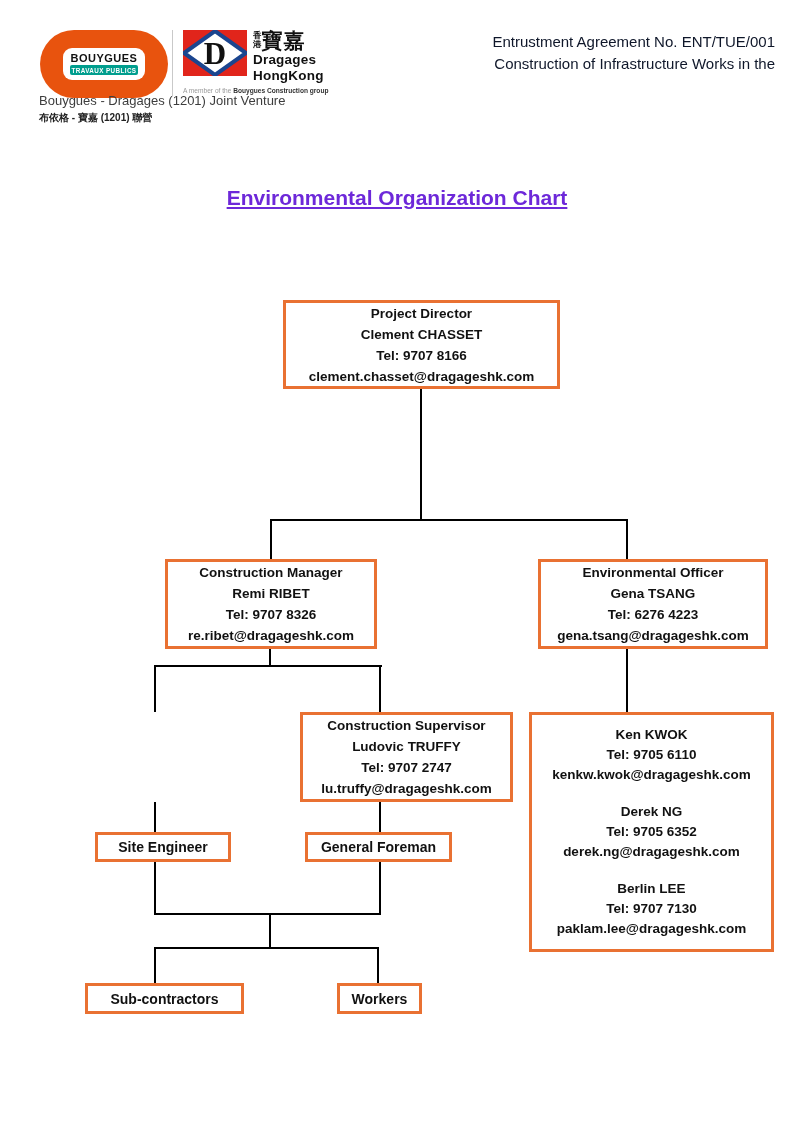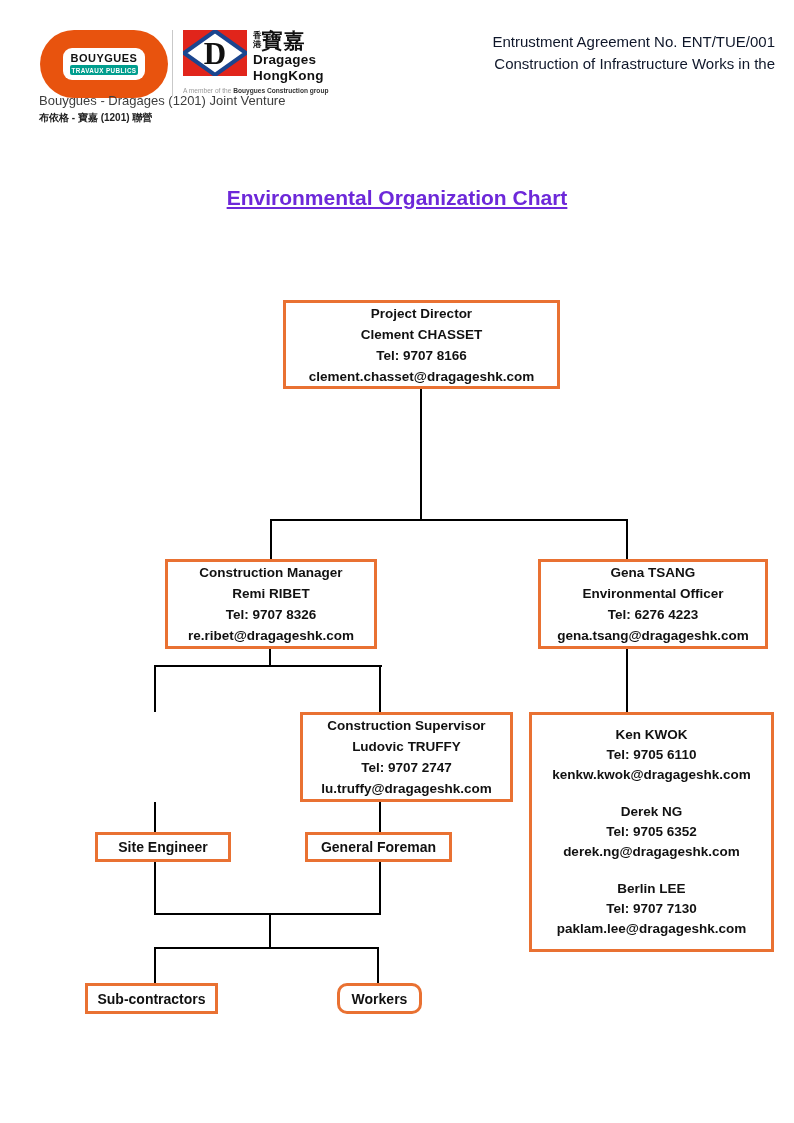--- a/index.html
+++ b/index.html
@@ -145,22 +145,22 @@
   </div>
 
   <div class="box" style="left:165px;top:559px;width:212px;height:90px;">
     <div>Construction Manager</div>
     <div>Remi RIBET</div>
     <div>Tel: 9707 8326</div>
     <div>re.ribet@dragageshk.com</div>
   </div>
 
   <div class="box" style="left:538px;top:559px;width:230px;height:90px;">
+    <div>Environmental Officer</div>
     <div>Gena TSANG</div>
-    <div>Environmental Officer</div>
     <div>Tel: 6276 4223</div>
     <div>gena.tsang@dragageshk.com</div>
   </div>
 
 
   <div class="box" style="left:300px;top:712px;width:213px;height:90px;">
     <div>Construction Supervisor</div>
     <div>Ludovic TRUFFY</div>
     <div>Tel: 9707 2747</div>
     <div>lu.truffy@dragageshk.com</div>
@@ -185,21 +185,21 @@
   </div>
 
   <div class="box small" style="left:95px;top:832px;width:136px;height:30px;">
     <div>Site Engineer</div>
   </div>
 
   <div class="box small" style="left:305px;top:832px;width:147px;height:30px;">
     <div>General Foreman</div>
   </div>
 
-  <div class="box small" style="left:85px;top:983px;width:133px;height:31px;">
+  <div class="box small" style="left:85px;top:983px;width:159px;height:31px;">
     <div>Sub-contractors</div>
   </div>
 
-  <div class="box small" style="left:337px;top:983px;width:85px;height:31px;border-radius:10px;">
+  <div class="box small" style="left:337px;top:983px;width:85px;height:31px;">
     <div>Workers</div>
   </div>
 
 </div>
 
 </body></html>

